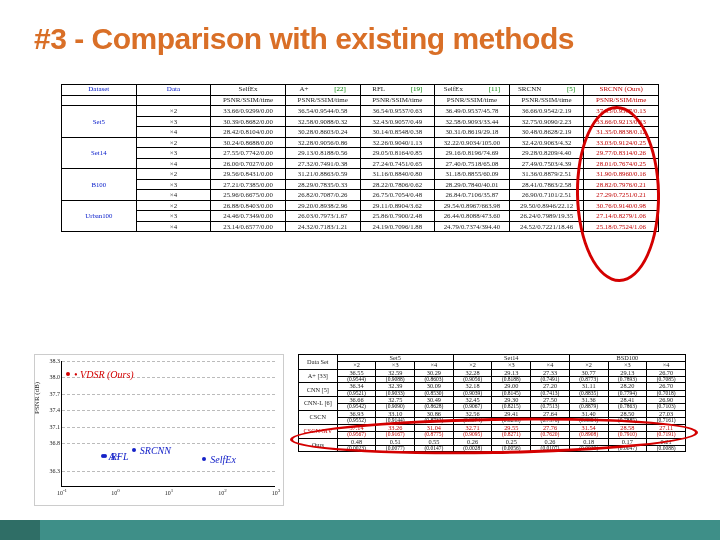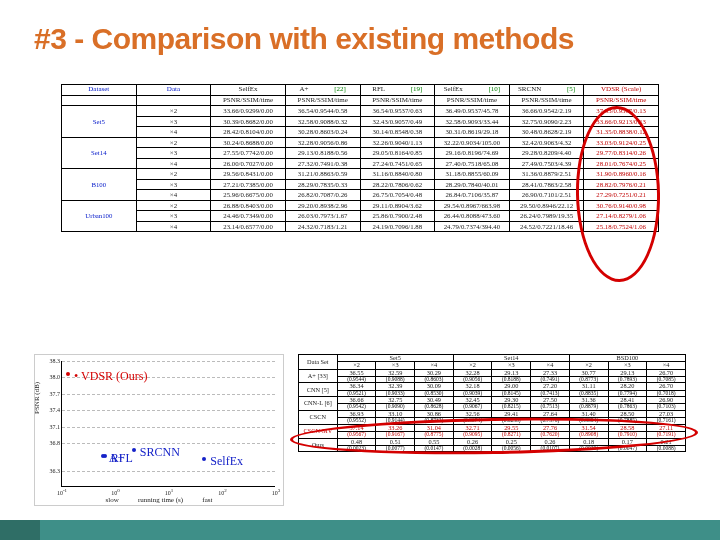--- a/index.html
+++ b/index.html
@@ -19,21 +19,21 @@
   .chart{position:relative;width:248px;height:150px;border:0.5px solid #ccc;font-size:6px;font-family:"Times New Roman",serif;}
   .chart .ylabel{position:absolute;left:-2px;top:50%;transform:rotate(-90deg) translateX(50%);transform-origin:left top;font-size:7px;}
   .chart .xlabel{position:absolute;bottom:1px;left:0;right:0;text-align:center;font-size:7px;}
   .chart .axes{position:absolute;left:26px;right:8px;top:6px;bottom:18px;border-left:1px solid #000;border-bottom:1px solid #000;}
   .chart .grid-h{position:absolute;left:0;right:0;border-top:1px dashed #bbb;}
   .chart .ytk{position:absolute;left:-20px;width:18px;text-align:right;transform:translateY(-50%);}
   .chart .xtk{position:absolute;bottom:-10px;transform:translateX(-50%);}
   .chart .pt{position:absolute;width:4px;height:4px;border-radius:50%;transform:translate(-50%,50%);}
   .chart .pt.red{background:#d40000;}
   .chart .pt.blue{background:#1522c8;}
-  .chart .lbl{position:absolute;font-size:12px;transform:translate(2px,-2px);}
+  .chart .lbl{position:absolute;font-size:10px;transform:translate(2px,-2px);font-style:italic;}
   .chart .lbl.red{color:#d40000;}
   .chart .lbl.blue{color:#1522c8;}
   .tbl2wrap{position:relative;flex:1;margin-left:14px;}
   .tbl2{width:100%;font-size:6.3px;}
   .tbl2 th,.tbl2 td{padding:0 2px;line-height:1;}
   .tbl2 .sub td{font-size:5.5px;color:#111;}
   .tbl2 .ours td{color:#c00000;}
   .annot{position:absolute;border:3.5px solid #d40000;border-radius:50%;pointer-events:none;transform:rotate(-1deg);}
   .annot.c1{left:576px;top:106px;width:78px;height:170px;}
   .annot.c2{left:290px;top:418px;width:402px;height:30px;}
@@ -47,23 +47,23 @@
   <h1 class="title">#3 - Comparison with existing methods</h1>
 
   <table class="tbl main-tbl">
     <thead>
         <tr>
           <th class="dset first">Dataset</th>
           <th class="dset scale">Data</th>
           <th class="">SelfEx</th>
           <th class="">A+ <span class="cite">[22]</span></th>
           <th class="">RFL <span class="cite">[19]</span></th>
-          <th class="">SelfEx <span class="cite">[10]</span></th>
+          <th class="">SelfEx <span class="cite">[11]</span></th>
           <th class="">SRCNN <span class="cite">[5]</span></th>
-          <th class="ours">VDSR (Scale)</th>
+          <th class="ours">SRCNN (Ours)</th>
         </tr>
         <tr>
           <th class="dset first"></th>
           <th class="dset scale"></th>
           <th class="">PSNR/SSIM/time</th>
           <th class="">PSNR/SSIM/time</th>
           <th class="">PSNR/SSIM/time</th>
           <th class="">PSNR/SSIM/time</th>
           <th class="">PSNR/SSIM/time</th>
           <th class="ours">PSNR/SSIM/time</th>
@@ -212,25 +212,20 @@
           <div class="lbl red" style="left:10.095969348415771px;top:9.695652173913063px">• VDSR (Ours)</div>
           <div class="pt blue" style="left:71.81961342398803px;bottom:36.1565217391303px"></div>
           <div class="lbl blue" style="left:75.81961342398803px;top:85.8434782608697px">SRCNN</div>
           <div class="pt blue" style="left:142.356303073207px;bottom:26.843478260869702px"></div>
           <div class="lbl blue" style="left:146.356303073207px;top:95.1565217391303px">SelfEx</div>
           <div class="pt blue" style="left:42.76471939576662px;bottom:29.58260869565217px"></div>
           <div class="lbl blue" style="left:46.76471939576662px;top:92.41739130434783px">RFL</div>
           <div class="pt blue" style="left:40.843397655617146px;bottom:29.58260869565217px"></div>
           <div class="lbl blue" style="left:44.843397655617146px;top:92.41739130434783px">A+</div>
         </div>
-      <div class="xlabel">
-        <span>slow</span>&nbsp;&nbsp;&nbsp;&nbsp;&nbsp;&nbsp;&nbsp;&nbsp;&nbsp;&nbsp;
-        <span>running time (s)</span>&nbsp;&nbsp;&nbsp;&nbsp;&nbsp;&nbsp;&nbsp;&nbsp;&nbsp;&nbsp;
-        <span>fast</span>
-      </div>
     </div>
     <div class="tbl2wrap">
       <table class="tbl tbl2">
           <thead>
             <tr>
               <th rowspan="2">Data Set</th>
               <th colspan="3">Set5</th>
               <th colspan="3">Set14</th>
               <th colspan="3">BSD100</th>
             </tr>

